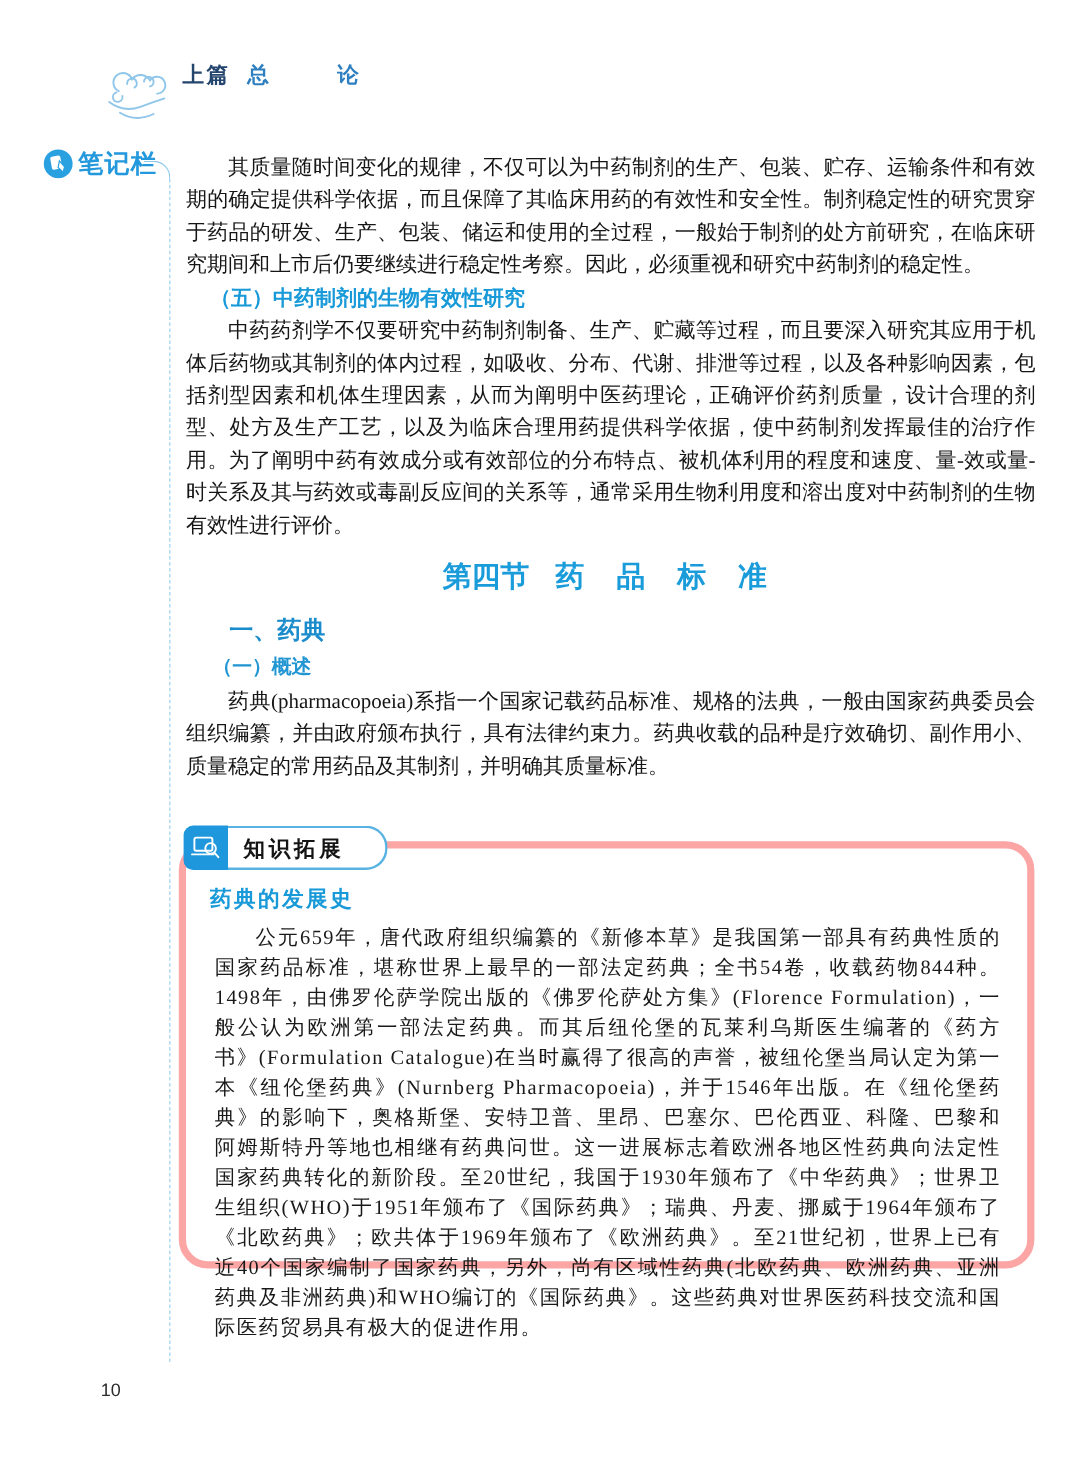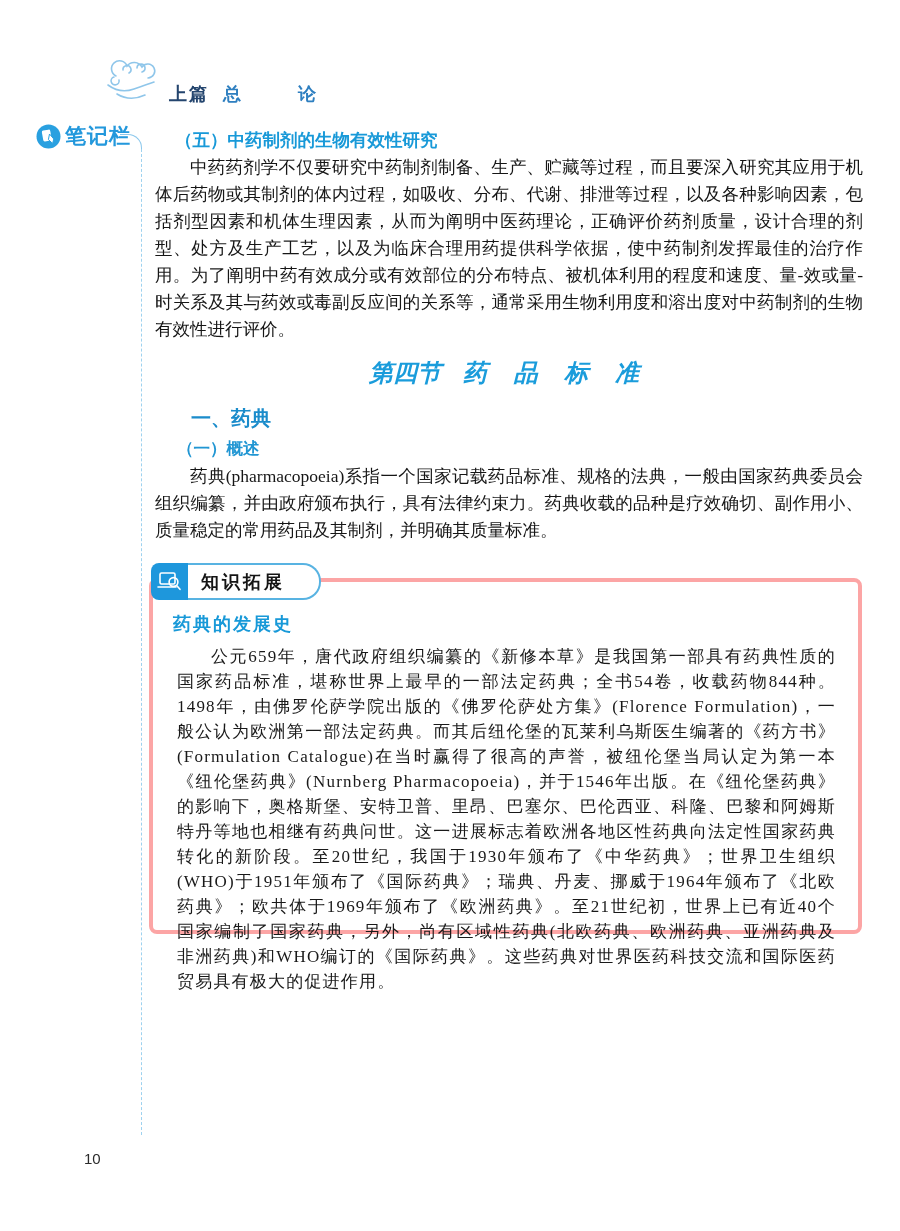--- a/index.html
+++ b/index.html
@@ -2,50 +2,50 @@
 <html><head>
 <meta charset="utf-8">
 <style>
   html,body{margin:0;padding:0;}
   body{
     width:900px;height:1231px;position:relative;background:#ffffff;
     font-family:"Liberation Serif","DejaVu Serif",serif;color:#161616;
     overflow:hidden;
   }
   
-  .runhead{position:absolute;left:101px;top:50px;display:flex;align-items:flex-end;}
+  .runhead{position:absolute;left:84px;top:50px;display:flex;align-items:flex-start;}
   .cloud{width:60px;height:56px;}
   .part-label{font-size:18px;font-weight:bold;color:#24456e;margin-left:8px;letter-spacing:2px;
     font-family:"Liberation Serif","DejaVu Serif",serif;}
   .sect-label{font-size:18px;font-weight:bold;color:#2e7fc0;margin-left:14px;letter-spacing:26px;
     font-family:"Liberation Sans","DejaVu Sans",sans-serif;}
   
   .notes-tag{position:absolute;left:36px;top:122px;display:flex;align-items:center;}
   .notes-icon{width:25px;height:25px;}
   .notes-label{font-size:21px;font-weight:bold;color:#2398dc;margin-left:4px;letter-spacing:1px;
     font-family:"Liberation Sans","DejaVu Sans",sans-serif;}
   .notes-corner{position:absolute;left:120px;top:134px;width:21px;height:15px;
     border-top:1px solid #8cc8ec;border-right:1px solid #8cc8ec;border-top-right-radius:14px;}
   .notes-vline{position:absolute;left:141px;top:149px;height:986px;width:0;
     border-left:1px dashed #9ed2ef;}
   
   .main{position:absolute;left:155px;top:126px;width:708px;}
   p.body{margin:0;font-size:17.5px;line-height:27px;text-align:justify;text-indent:2em;color:#161616;}
   .h-sub{font-family:"Liberation Sans","DejaVu Sans",sans-serif;font-weight:bold;color:#1899d8;
     font-size:17.5px;line-height:28px;margin:0 0 0 20px;}
   .section-title{text-align:center;margin:14px 0 16px;color:#1a9cdb;font-weight:bold;font-size:24px;
-    font-family:"Liberation Sans","DejaVu Sans",sans-serif;line-height:32px;font-style:italic;}
+    font-family:"Liberation Sans","DejaVu Sans",sans-serif;line-height:32px;}
   .section-title .name{margin-left:22px;letter-spacing:10px;}
   .h-num{font-size:20px;font-weight:bold;color:#1b8ccb;margin:10px 0 6px 36px;line-height:26px;
     font-family:"Liberation Serif","DejaVu Serif",serif;}
   .h-paren{font-family:"Liberation Sans","DejaVu Sans",sans-serif;font-weight:bold;font-size:16.5px;
     color:#2196d3;margin:0 0 4px 22px;line-height:22px;}
   
-  .kbox{position:relative;margin:34px 0 0 -6px;width:713px;height:356px;box-sizing:border-box;
-    border:4px solid #fca5a5;border-radius:8px;padding:28px 18px 10px 20px;background:#fff;}
+  .kbox{position:relative;margin:49px 0 0 -6px;width:713px;height:356px;box-sizing:border-box;
+    border:6px solid #fca5a5;border-radius:24px;padding:28px 18px 10px 20px;background:#fff;}
   .kbox-tab{position:absolute;top:-19px;left:-2px;display:flex;height:37px;}
   .kbox-icon{width:37px;background:#1e97dc;border-radius:8px 0 0 8px;display:flex;
     align-items:center;justify-content:center;}
   .kbox-label{background:#fff;border:2px solid #58b3e2;border-left:none;border-radius:0 18px 18px 0;
     padding:0 34px 0 13px;font-family:"Liberation Sans","DejaVu Sans",sans-serif;font-weight:bold;
     font-size:18px;letter-spacing:3px;color:#141414;display:flex;align-items:center;box-sizing:border-box;}
   .kbox-title{text-align:left;font-family:"Liberation Sans","DejaVu Sans",sans-serif;font-weight:bold;
     font-size:18px;color:#1899d8;margin:2px 0 8px;letter-spacing:2px;}
   .kbox-body{font-size:17px;line-height:25px;text-align:justify;text-indent:2em;color:#191919;
     letter-spacing:1.2px;margin:0 4px 0 4px;}
@@ -77,20 +77,21 @@
     <rect x="6.5" y="6" width="8.5" height="11" rx="1.6" fill="#ffffff" transform="rotate(-10 10.8 11.5)"></rect>
     <path d="M13.5 10 l4.3 5 -1.2 4.4 -4.2 -3.8 z" fill="#ffffff" stroke="#29a0e0" stroke-width="1"></path>
   </svg>
   <span class="notes-label">笔记栏</span>
 </div>
 <div class="notes-corner"></div>
 <div class="notes-vline"></div>
 
 <div class="main">
 
+  <p class="body">其质量随时间变化的规律，不仅可以为中药制剂的生产、包装、贮存、运输条件和有效期的确定提供科学依据，而且保障了其临床用药的有效性和安全性。制剂稳定性的研究贯穿于药品的研发、生产、包装、储运和使用的全过程，一般始于制剂的处方前研究，在临床研究期间和上市后仍要继续进行稳定性考察。因此，必须重视和研究中药制剂的稳定性。</p>
 
   <div class="h-sub">（五）中药制剂的生物有效性研究</div>
 
   <p class="body">中药药剂学不仅要研究中药制剂制备、生产、贮藏等过程，而且要深入研究其应用于机体后药物或其制剂的体内过程，如吸收、分布、代谢、排泄等过程，以及各种影响因素，包括剂型因素和机体生理因素，从而为阐明中医药理论，正确评价药剂质量，设计合理的剂型、处方及生产工艺，以及为临床合理用药提供科学依据，使中药制剂发挥最佳的治疗作用。为了阐明中药有效成分或有效部位的分布特点、被机体利用的程度和速度、量-效或量-时关系及其与药效或毒副反应间的关系等，通常采用生物利用度和溶出度对中药制剂的生物有效性进行评价。</p>
 
   <div class="section-title">
     <span class="num">第四节</span><span class="name">药 品 标 准</span>
   </div>
 
 

